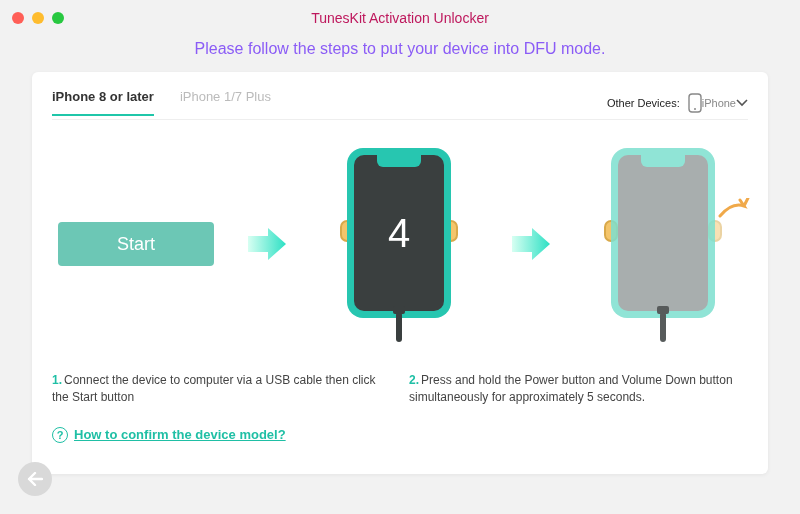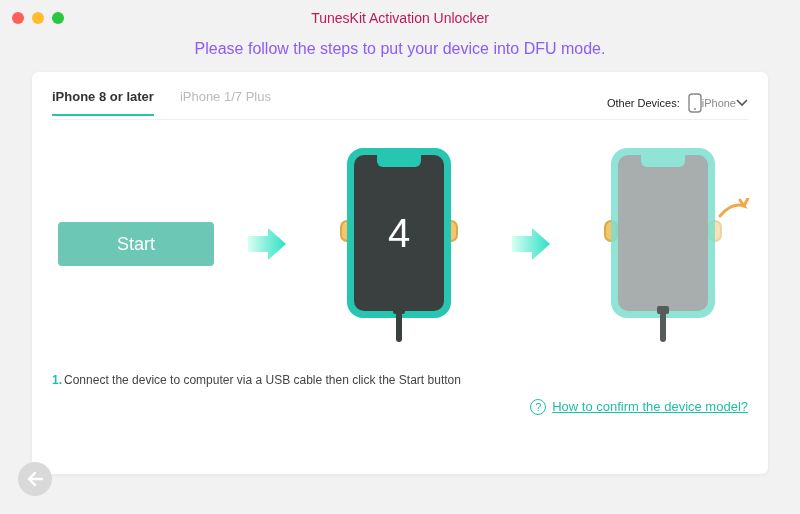--- a/index.html
+++ b/index.html
@@ -103,21 +103,21 @@
   .release-arrow {
     position:absolute; right:-4px; top:54px;
   }
   .release-arrow svg { display:block; }
   .descs {
     display:flex; gap:18px; margin-top:28px;
   }
   .desc { flex:1; font-size:12px; color:#444; line-height:1.45; }
   .desc .num { color:#1fbfa5; font-weight:600; margin-right:2px; }
   .help-link {
-    text-align:right; margin-top:10px;
+    text-align:left; margin-top:20px;font-weight:bold;
   }
   .help-link a {
     color:#1fbfa5; text-decoration:underline; font-size:13px;
   }
   .help-link .q {
     display:inline-flex; width:16px; height:16px; border:1.5px solid #1fbfa5;
     border-radius:50%; color:#1fbfa5; align-items:center; justify-content:center;
     font-size:11px; margin-right:6px; text-decoration:none;
   }
   .back-btn {
@@ -224,20 +224,23 @@
         <div class="notch"></div>
         <div class="cable"></div>
       </div>
     </div>
   </div>
 
   <div class="descs">
     <div class="desc">
       <span class="num">1.</span><span>Connect the device to computer via a USB cable then click the Start button</span>
     </div>
+    <div class="desc">
+      <span class="num">2.</span><span>Press and hold the Power button and Volume Down button simultaneously for approximately 5 seconds.</span>
+    </div>
   </div>
 
   <div class="help-link">
     <span class="q">?</span><a href="#">How to confirm the device model?</a>
   </div>
 
 </div>
 
 <div class="back-btn">
   <svg width="16" height="14" viewBox="0 0 16 14">

